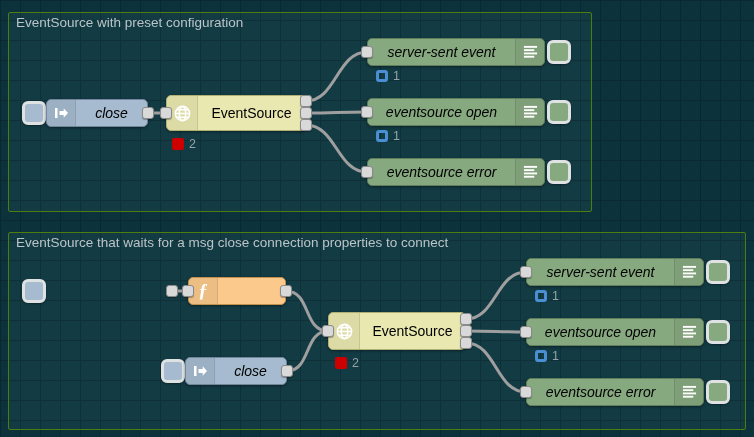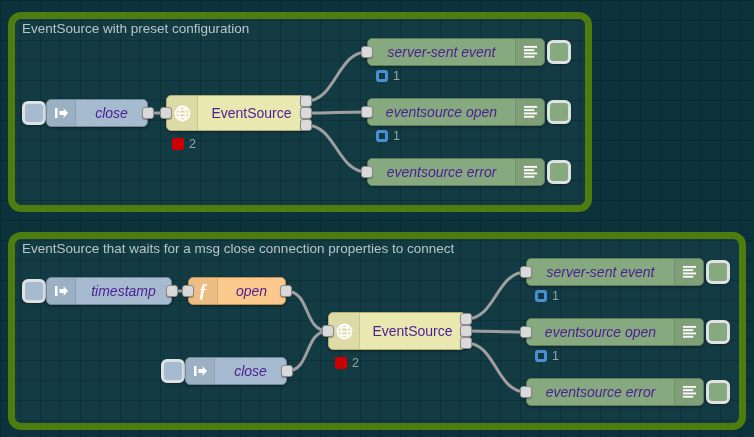--- a/index.html
+++ b/index.html
@@ -8,38 +8,38 @@
     font-family:"Liberation Sans",sans-serif;
     background-color:#0c333c;
     background-image:
       linear-gradient(#09282f 1px,transparent 1px),
       linear-gradient(90deg,#09282f 1px,transparent 1px);
     background-size:20px 20px;
   }
   .canvas{position:absolute;inset:0;}
   
   .group{
-    position:absolute;border:7px solid #4d7c0f;border-radius:13px;
+    position:absolute;border:1px solid #4d7c0f;border-radius:2px;
     background:rgba(150,210,230,0.05);box-sizing:border-box;
   }
   .group-title{
     position:absolute;top:2px;left:7px;font-size:13.5px;color:#b9c5c8;
     white-space:nowrap;
   }
   
   svg.wires{position:absolute;inset:0;pointer-events:none;}
   svg.wires path{stroke:#9f9f9f;stroke-width:3;fill:none;stroke-linecap:round;pointer-events:stroke;}
   
   .node{
     position:absolute;border-radius:5px;box-sizing:border-box;display:flex;
     align-items:stretch;box-shadow:0 1px 3px rgba(0,0,0,.4);height:28px;
   }
   .node .label{
     flex:1;display:flex;align-items:center;justify-content:center;
-    font-size:14px;color:#4c1d95;white-space:nowrap;padding:0 6px;
+    font-size:14px;color:#000000;white-space:nowrap;padding:0 6px;
   }
   .node .label.italic{font-style:italic;}
   .icon-strip{
     width:28px;display:flex;align-items:center;justify-content:center;
     background:rgba(0,0,0,0.055);
   }
   .icon-strip.left{border-right:1px solid rgba(0,0,0,0.1);border-radius:4px 0 0 4px;}
   .icon-strip.right{border-left:1px solid rgba(0,0,0,0.1);border-radius:0 4px 4px 0;}
   .node.inject{background:#a6bbcf;border:1px solid #71869a;}
   .node.function{background:#fbc98b;border:1px solid #c2914f;}
@@ -170,35 +170,26 @@
           <rect x="1" y="4.5" width="11" height="2"></rect>
         <rect x="1" y="8" width="14" height="2"></rect>
           <rect x="1" y="11.5" width="11" height="2"></rect>
       </svg>
     </div>
   </div>
   <div class="port" style="left:361px;top:166px;"></div>
   <div class="side-button debug-btn" style="left:547px;top:160px;"></div>
 
   <div class="side-button inject-btn" style="left:22px;top:279px;"></div>
-  <div class="node inject" style="left:46px;top:277px;width:126px;">
-    <div class="icon-strip left">
-      <svg width="16" height="16" viewBox="0 0 16 16">
-          <path fill="#fff" d="M2 3h2.5v10H2zM6.5 6h4.2V3.2L15 8l-4.3 4.8V10H6.5z"></path>
-        </svg>
-    </div>
-    <div class="label italic">timestamp</div>
-  </div>
   <div class="port" style="left:166px;top:285px;"></div>
 
   <div class="node function" style="left:188px;top:277px;width:98px;">
     <div class="icon-strip left">
       <span class="fn-glyph">ƒ</span>
     </div>
-    <div class="label italic">open</div>
   </div>
   <div class="port" style="left:182px;top:285px;"></div>
   <div class="port" style="left:280px;top:285px;"></div>
 
   <div class="side-button inject-btn" style="left:161px;top:359px;"></div>
   <div class="node inject" style="left:185px;top:357px;width:102px;">
     <div class="icon-strip left">
       <svg width="16" height="16" viewBox="0 0 16 16">
           <path fill="#fff" d="M2 3h2.5v10H2zM6.5 6h4.2V3.2L15 8l-4.3 4.8V10H6.5z"></path>
         </svg>

